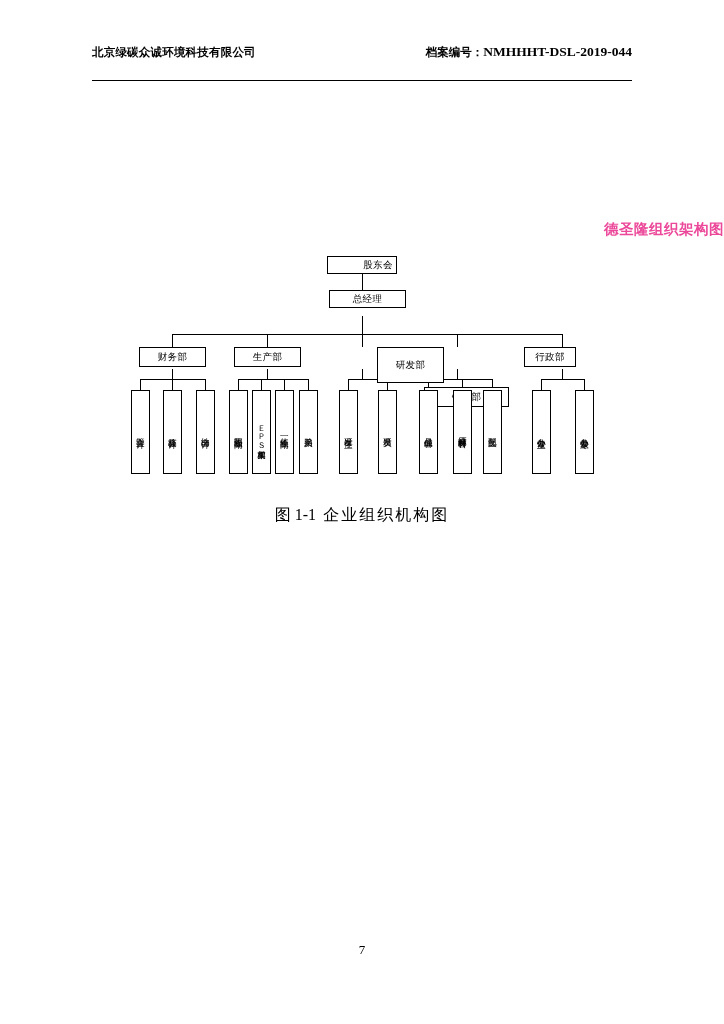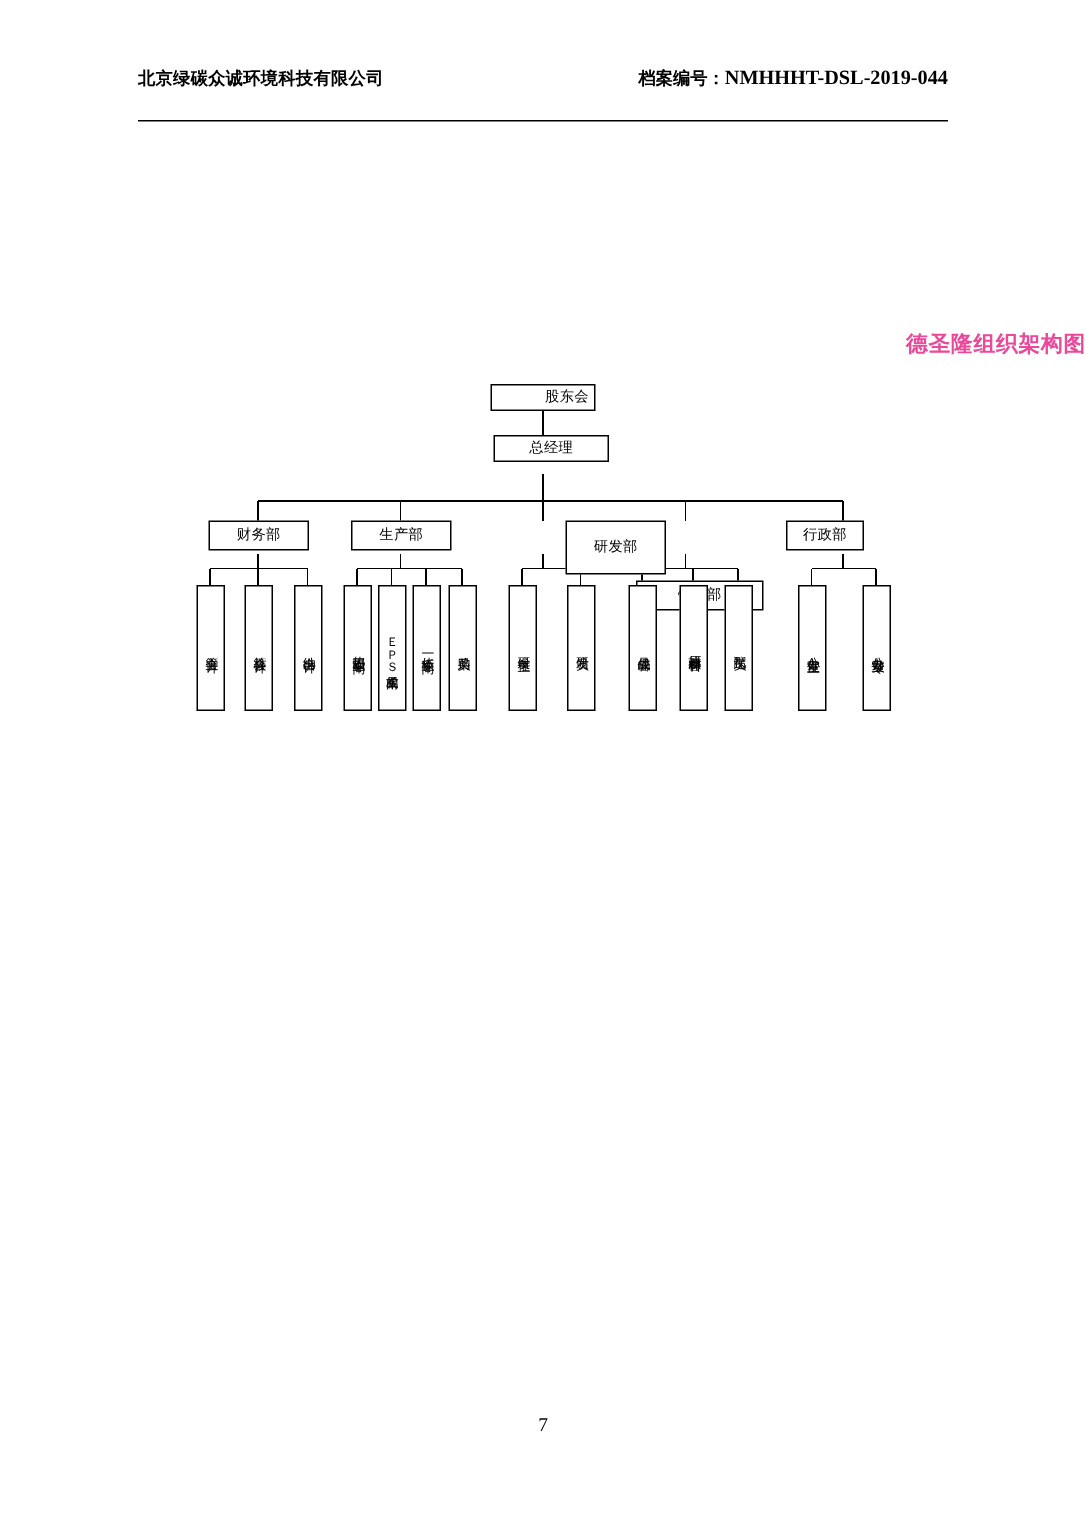--- a/index.html
+++ b/index.html
@@ -241,16 +241,20 @@
     <div class="node v" style="left:378px; top:142px; width:19px; height:84px;">研发员</div>
 
     <div class="node v" style="left:419px; top:142px; width:19px; height:84px;">成品保管</div>
     <div class="node v" style="left:453px; top:142px; width:19px; height:84px;">原辅材料保管</div>
     <div class="node v" style="left:483px; top:142px; width:19px; height:84px;">配送员</div>
 
     <div class="node v" style="left:532px; top:142px; width:19px; height:84px;">办公室主任</div>
     <div class="node v" style="left:575px; top:142px; width:19px; height:84px;">办公室专员</div>
   </div>
 
+  <div class="figure-caption">
+    <span class="num">图 1-1</span>
+    <span>企业组织机构图</span>
+  </div>
 
   <div class="page-number">7</div>
 
 </div>
 
 </body></html>

